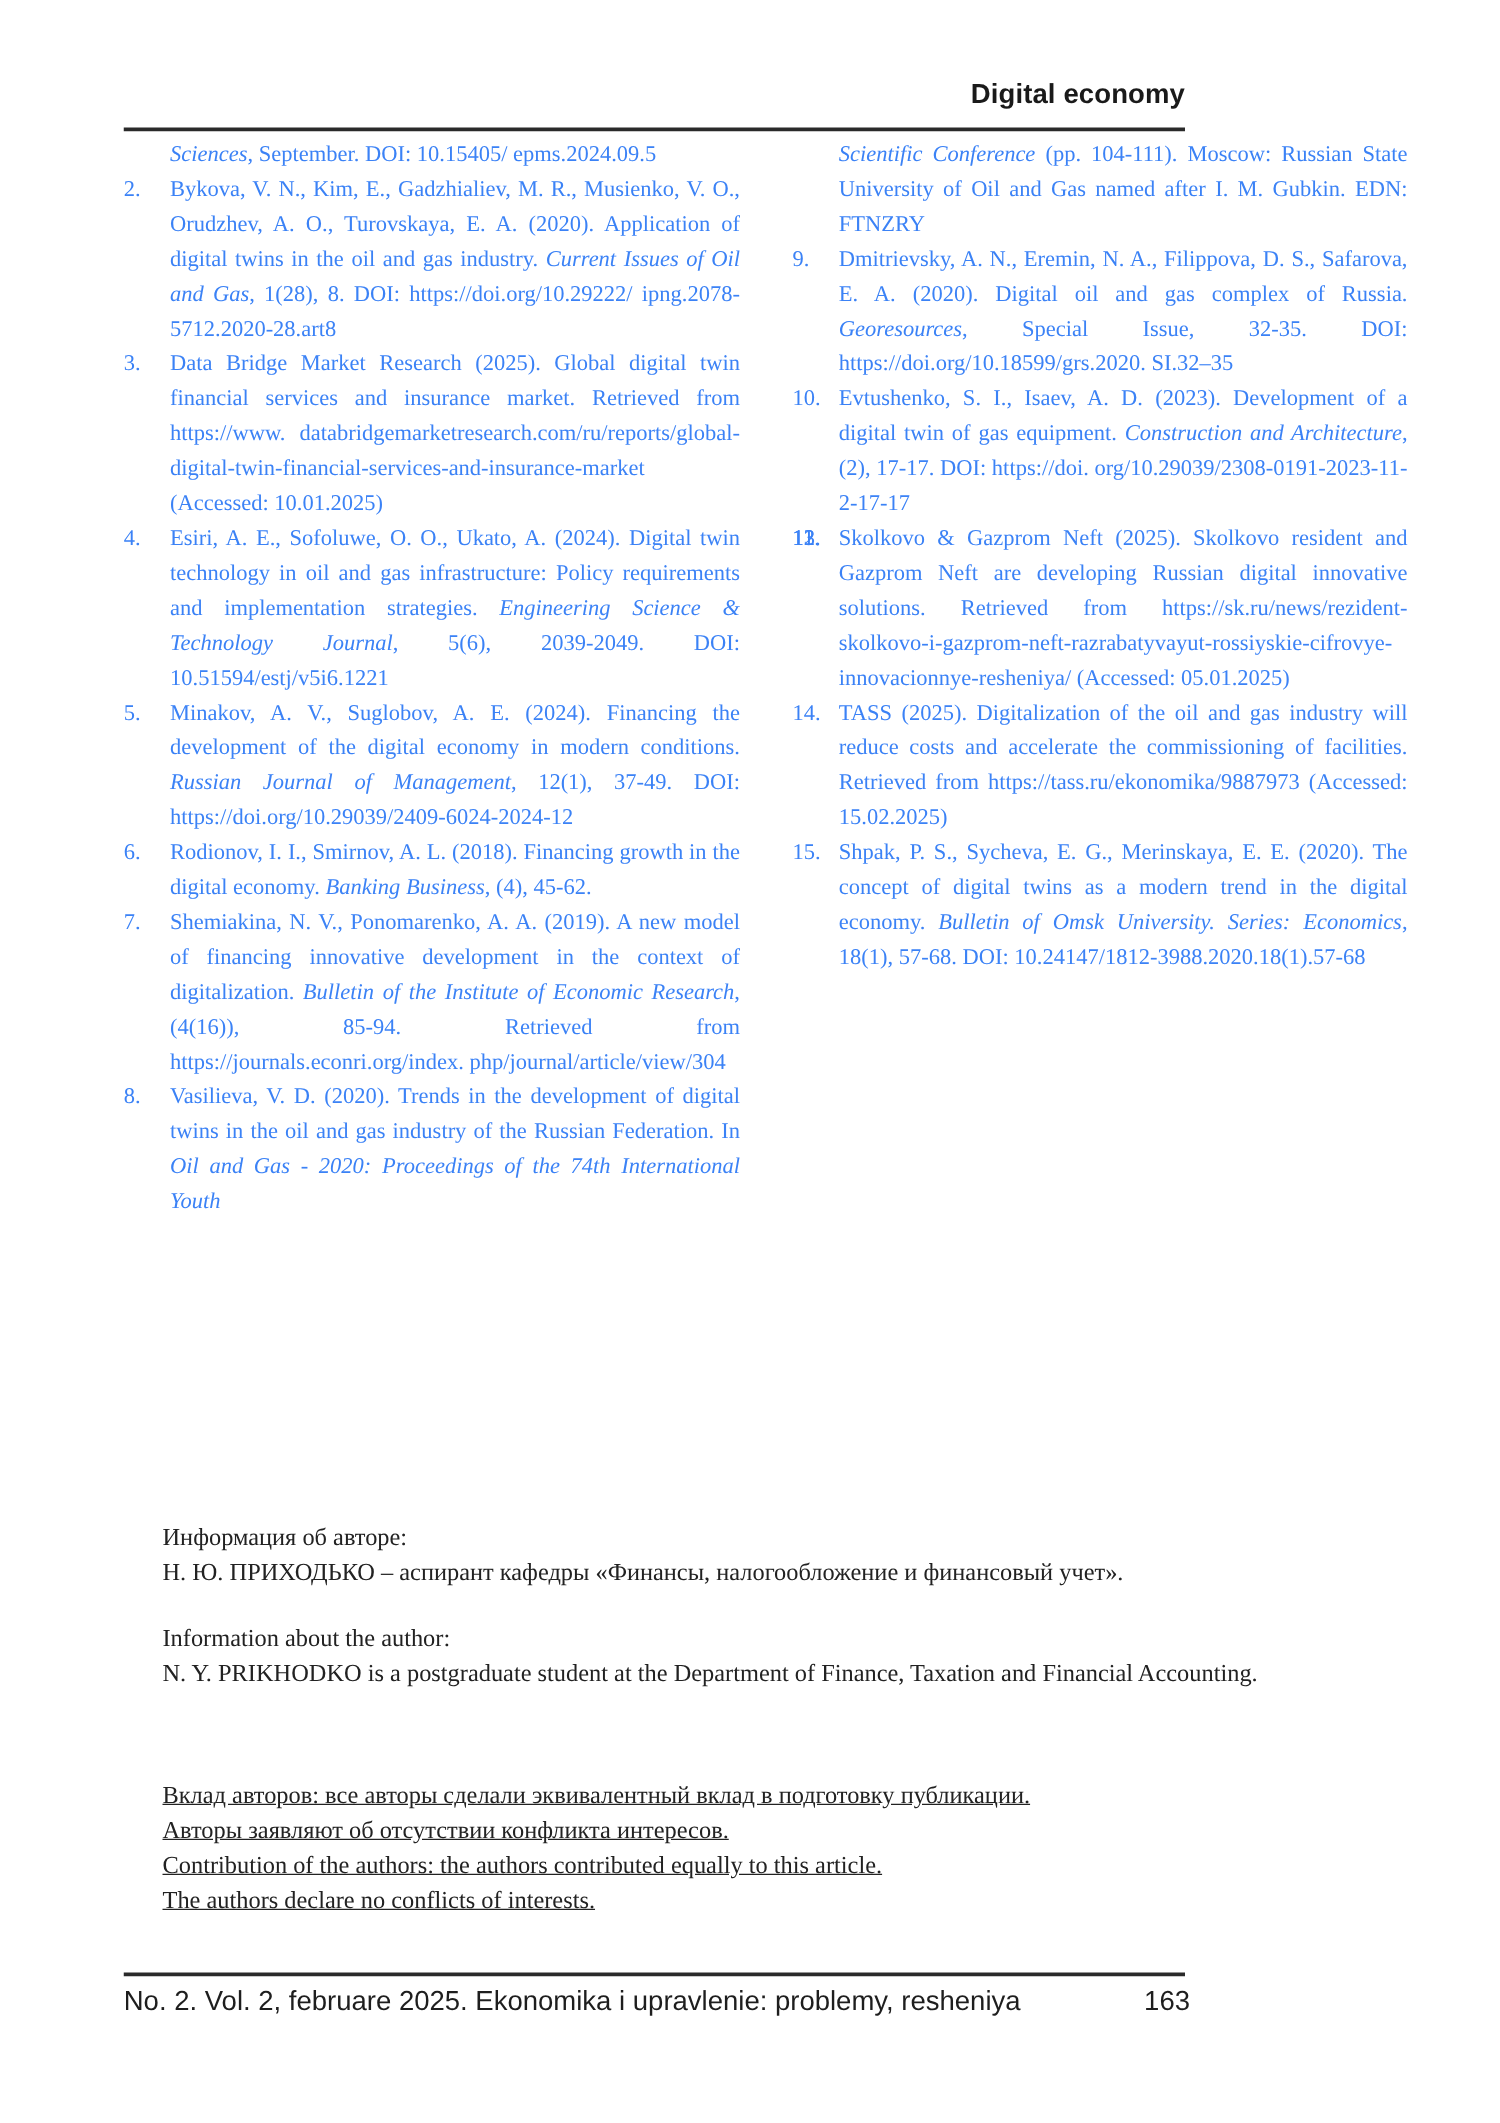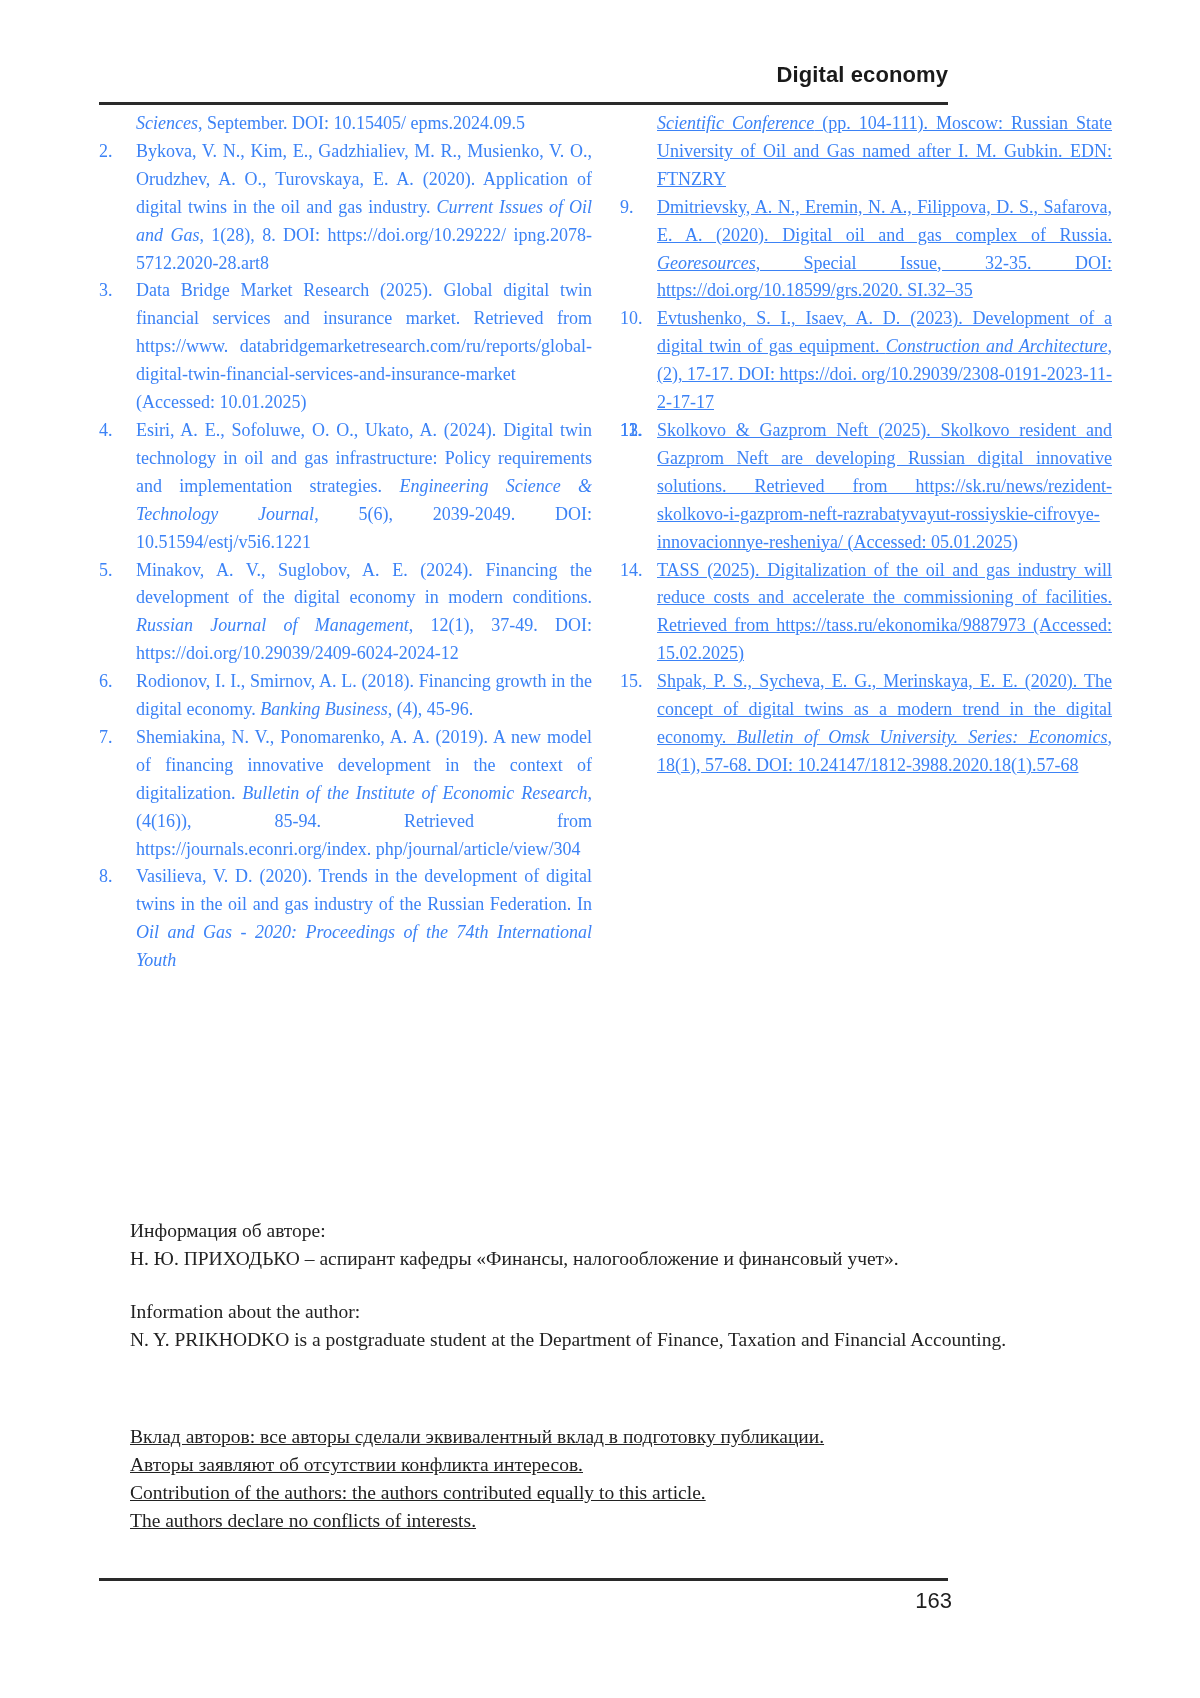--- a/index.html
+++ b/index.html
@@ -12,21 +12,21 @@
     color: #1a1a1a; letter-spacing: 0.1px;
   }
   .rule-top { position: absolute; left: 99px; right: 89px; top: 102px; height: 3px; background: #2a2a2a; }
 
   .col {
     position: absolute; top: 110px;
     font-family: "Liberation Serif", serif; font-size: 18px; line-height: 27.9px;
     color: #3b82f6;
   }
   .col.left { left: 99px; width: 493px; }
-  .col.right { left: 620px; width: 492px; text-decoration: underline; }
+  .col.right { left: 634px; width: 492px; }
 
   .ref { position: relative; padding-left: 37px; text-align: justify; text-align-last: left; }
   .col.right .ref { padding-left: 37px; }
   .ref .num { position: absolute; left: 0; top: 0; width: 30px; }
   .col.left .ref .num { left: 0; }
   .col.right .ref .num { left: 0; }
   .ref.cont { padding-left: 37px; }
   .ref i { font-style: italic; }
 
   .info {
@@ -55,21 +55,21 @@
 <div class="page">
   <div class="running-head">Digital economy</div>
   <div class="rule-top"></div>
 
   <div class="col left" id="refs-left">
       <div class="ref cont"><i>Sciences</i><span>, September. DOI: 10.15405/ epms.2024.09.5</span></div>
       <div class="ref"><span class="num">2.</span><span>Bykova, V. N., Kim, E., Gadzhialiev, M. R., Musienko, V. O., Orudzhev, A. O., Turovskaya, E. A. (2020). Application of digital twins in the oil and gas industry. </span><i>Current Issues of Oil and Gas</i><span>, 1(28), 8. DOI: https://doi.org/10.29222/ ipng.2078-5712.2020-28.art8</span></div>
       <div class="ref"><span class="num">3.</span><span>Data Bridge Market Research (2025). Global digital twin financial services and insurance market. Retrieved from https://www. databridgemarketresearch.com/ru/reports/global-digital-twin-financial-services-and-insurance-market (Accessed: 10.01.2025)</span></div>
       <div class="ref"><span class="num">4.</span><span>Esiri, A. E., Sofoluwe, O. O., Ukato, A. (2024). Digital twin technology in oil and gas infrastructure: Policy requirements and implementation strategies. </span><i>Engineering Science &amp; Technology Journal</i><span>, 5(6), 2039-2049. DOI: 10.51594/estj/v5i6.1221</span></div>
       <div class="ref"><span class="num">5.</span><span>Minakov, A. V., Suglobov, A. E. (2024). Financing the development of the digital economy in modern conditions. </span><i>Russian Journal of Management</i><span>, 12(1), 37-49. DOI: https://doi.org/10.29039/2409-6024-2024-12</span></div>
-      <div class="ref"><span class="num">6.</span><span>Rodionov, I. I., Smirnov, A. L. (2018). Financing growth in the digital economy. </span><i>Banking Business</i><span>, (4), 45-96.</span></div>
+      <div class="ref"><span class="num">6.</span><span>Rodionov, I. I., Smirnov, A. L. (2018). Financing growth in the digital economy. </span><i>Banking Business</i><span>, (4), 45-62.</span></div>
       <div class="ref"><span class="num">7.</span><span>Shemiakina, N. V., Ponomarenko, A. A. (2019). A new model of financing innovative development in the context of digitalization. </span><i>Bulletin of the Institute of Economic Research</i><span>, (4(16)), 85-94. Retrieved from https://journals.econri.org/index. php/journal/article/view/304</span></div>
       <div class="ref"><span class="num">8.</span><span>Vasilieva, V. D. (2020). Trends in the development of digital twins in the oil and gas industry of the Russian Federation. In </span><i>Oil and Gas - 2020: Proceedings of the 74th International Youth</i></div>
     </div>
   <div class="col right" id="refs-right">
       <div class="ref cont"><i>Scientific Conference</i><span> (pp. 104-111). Moscow: Russian State University of Oil and Gas named after I. M. Gubkin. EDN: FTNZRY</span></div>
       <div class="ref"><span class="num">9.</span><span>Dmitrievsky, A. N., Eremin, N. A., Filippova, D. S., Safarova, E. A. (2020). Digital oil and gas complex of Russia. </span><i>Georesources</i><span>, Special Issue, 32-35. DOI: https://doi.org/10.18599/grs.2020. SI.32–35</span></div>
       <div class="ref"><span class="num">10.</span><span>Evtushenko, S. I., Isaev, A. D. (2023). Development of a digital twin of gas equipment. </span><i>Construction and Architecture</i><span>, (2), 17-17. DOI: https://doi. org/10.29039/2308-0191-2023-11-2-17-17</span></div>
       <div class="ref"><span class="num">11.</span></div>
       <div class="ref"><span class="num">12.</span></div>
       <div class="ref"><span class="num">13.</span><span>Skolkovo &amp; Gazprom Neft (2025). Skolkovo resident and Gazprom Neft are developing Russian digital innovative solutions. Retrieved from https://sk.ru/news/rezident-skolkovo-i-gazprom-neft-razrabatyvayut-rossiyskie-cifrovye-innovacionnye-resheniya/ (Accessed: 05.01.2025)</span></div>
@@ -88,14 +88,15 @@
   </div>
 
   <div class="info decl">
     <p>Вклад авторов: все авторы сделали эквивалентный вклад в подготовку публикации.</p>
     <p>Авторы заявляют об отсутствии конфликта интересов.</p>
     <p>Contribution of the authors: the authors contributed equally to this article.</p>
     <p>The authors declare no conflicts of interests.</p>
   </div>
 
   <div class="rule-bottom"></div>
+  <div class="footer-text">No. 2. Vol. 2, februare 2025. Ekonomika i upravlenie: problemy, resheniya</div>
   <div class="page-number">163</div>
 </div>
 
 </body></html>

